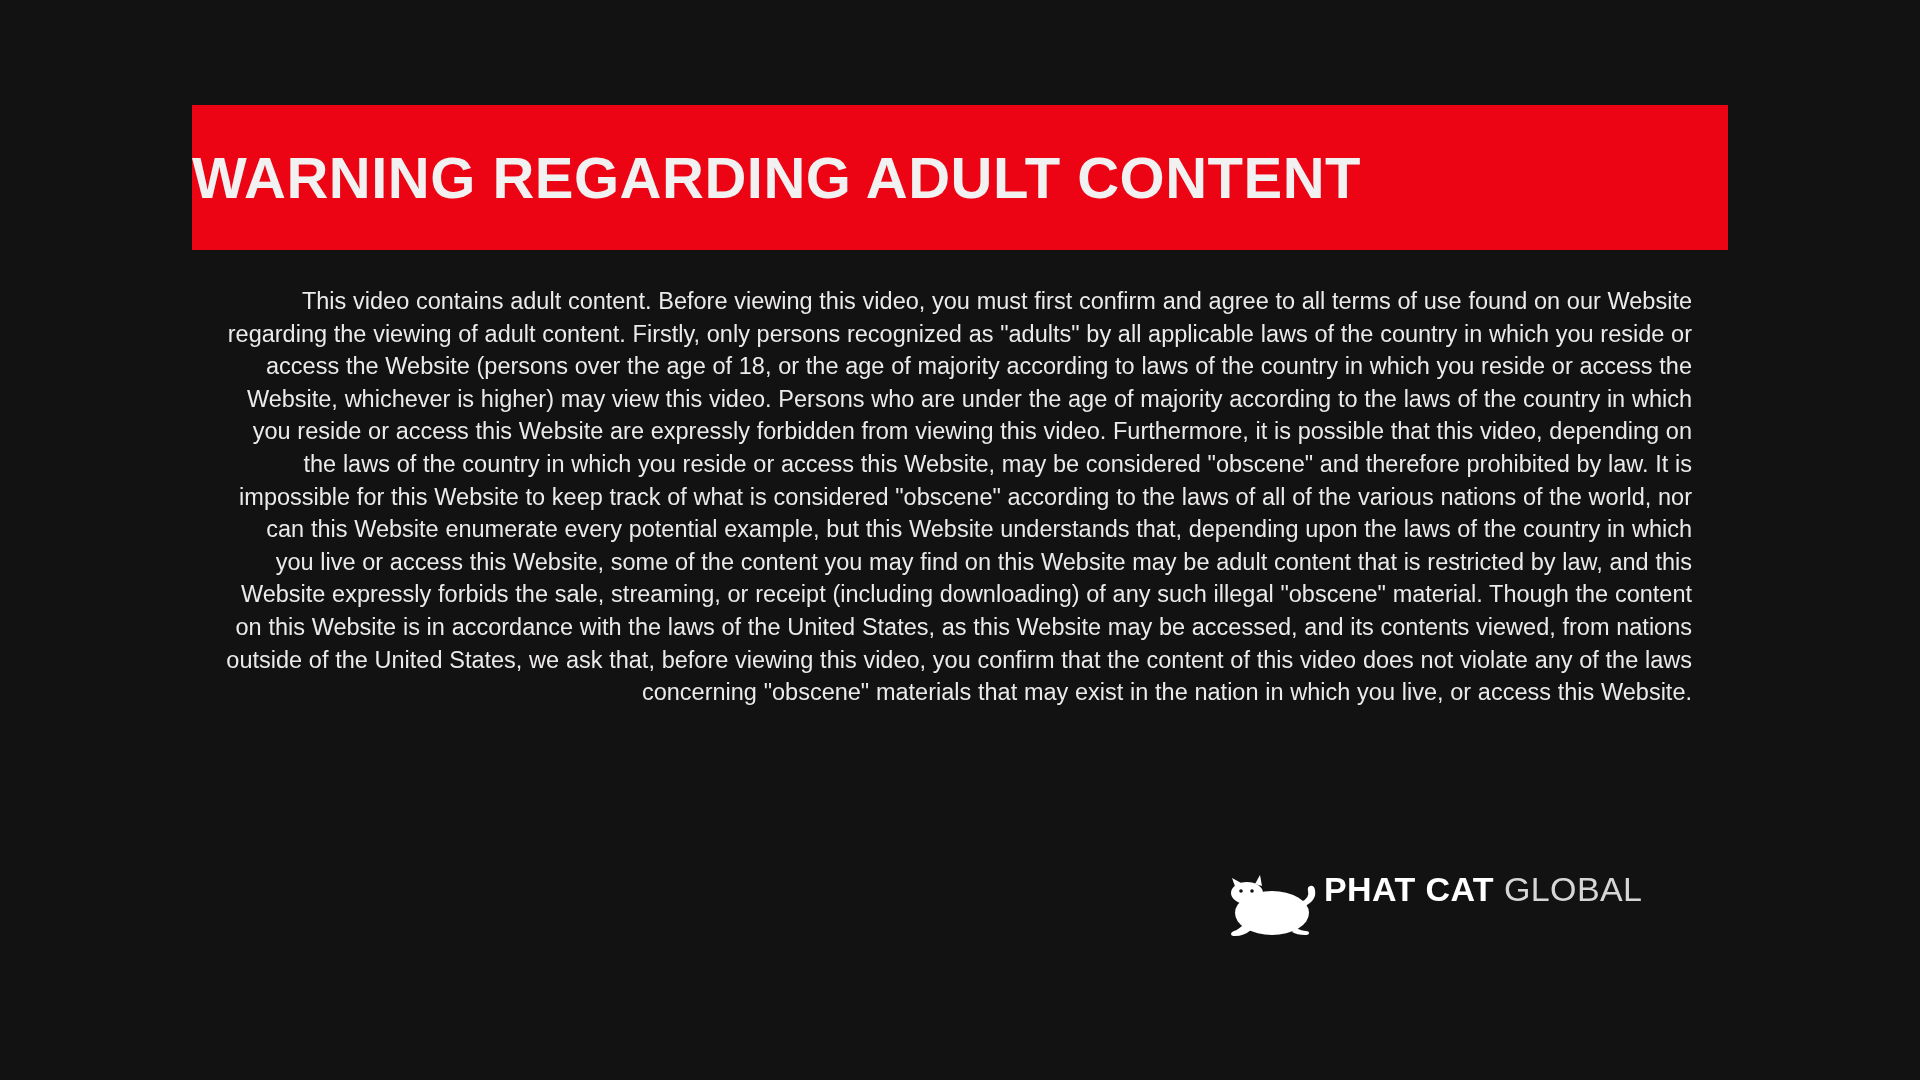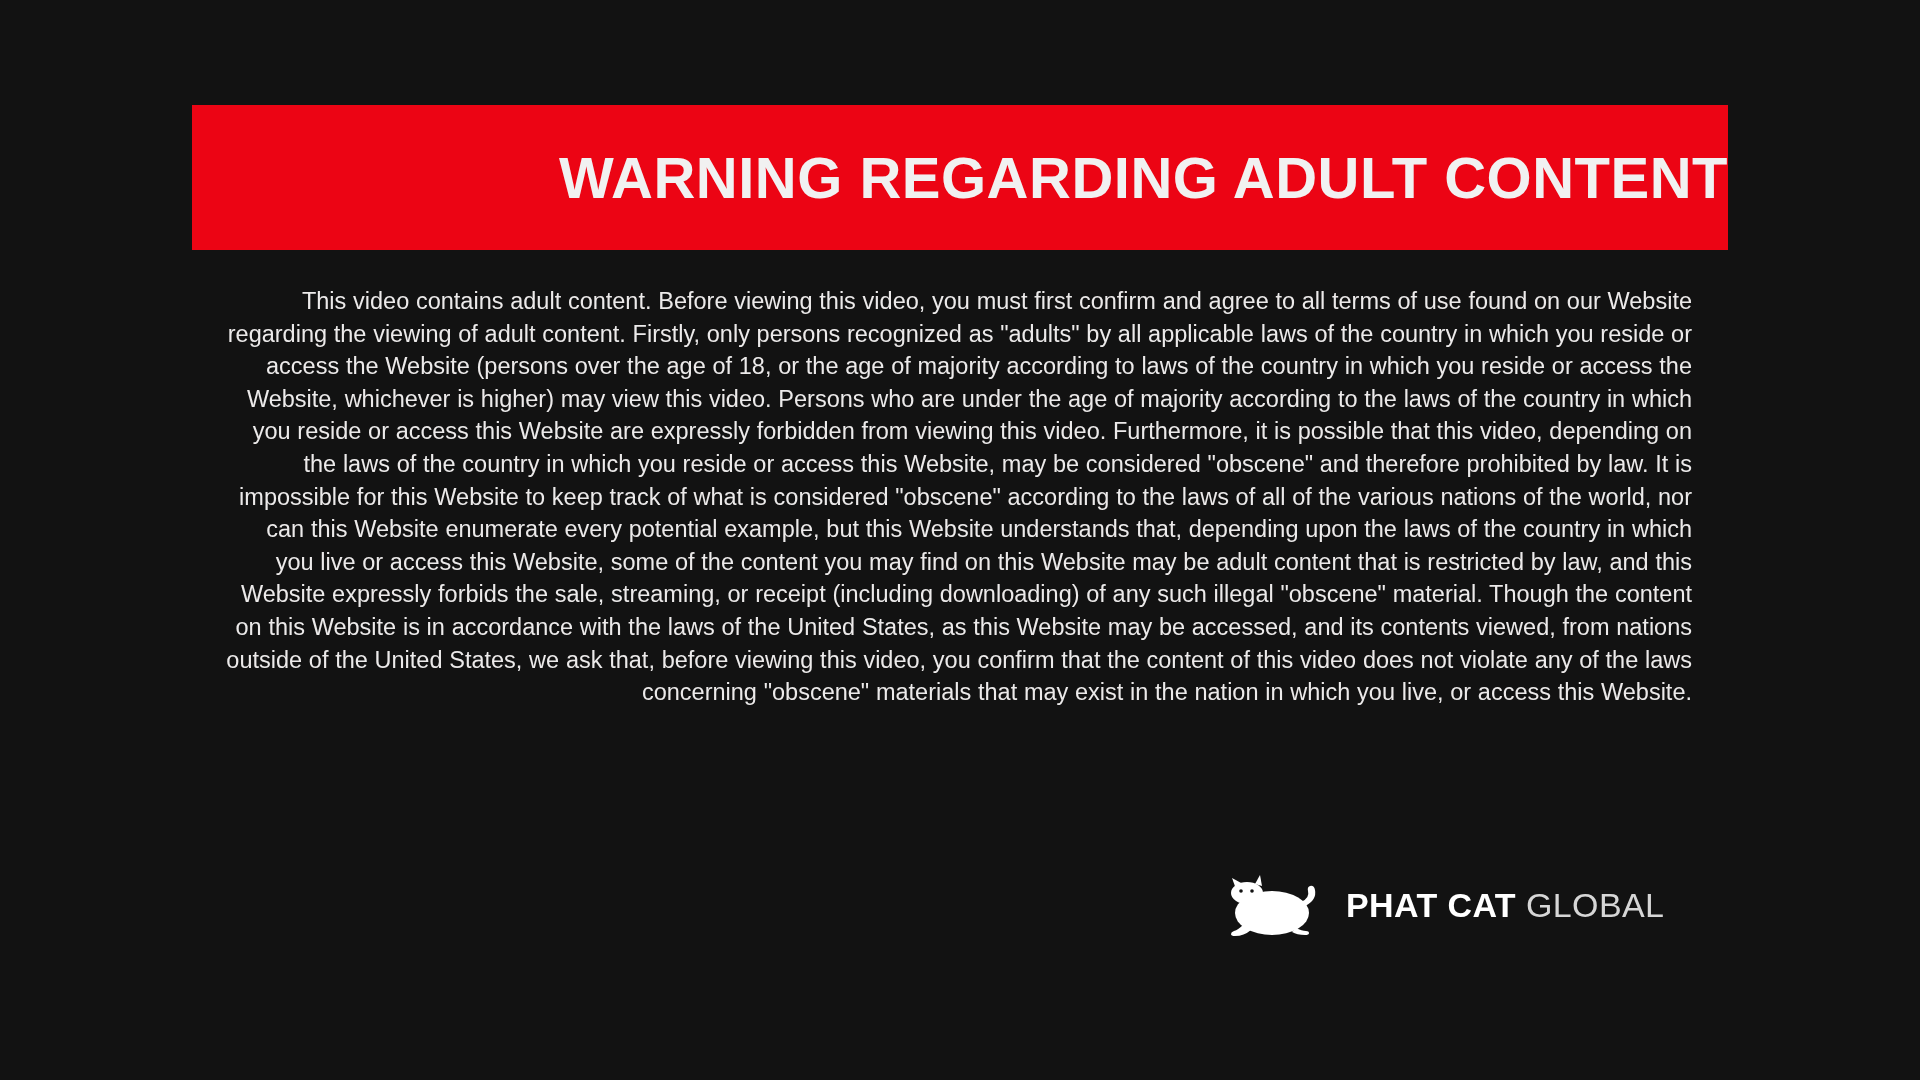--- a/index.html
+++ b/index.html
@@ -18,21 +18,21 @@
   }
   .warning-banner {
     position: absolute;
     left: 192px;
     top: 105px;
     width: 1536px;
     height: 145px;
     background: #ec0414;
     display: flex;
     align-items: center;
-    justify-content: flex-end;
+    justify-content: flex-start;
   }
   .warning-banner-title {
     color: #f1f1f1;
     font-size: 58px;
     font-weight: bold;
     letter-spacing: 0.5px;
     line-height: 1;
     white-space: nowrap;
     text-align: center;
   }
@@ -45,22 +45,22 @@
     font-size: 23.5px;
     line-height: 32.6px;
     text-align: right;
     word-spacing: 0.2px;
   }
   .brand {
     position: absolute;
     left: 1210px;
     top: 872px;
     display: flex;
-    align-items: center;
-    gap: 28px;
+    align-items: flex-start;
+    gap: 6px;
   }
   .brand-mark {
     width: 108px;
     height: 66px;
     display: block;
   }
   .brand-text {
     font-size: 34px;
     font-weight: bold;
     letter-spacing: 0.4px;

